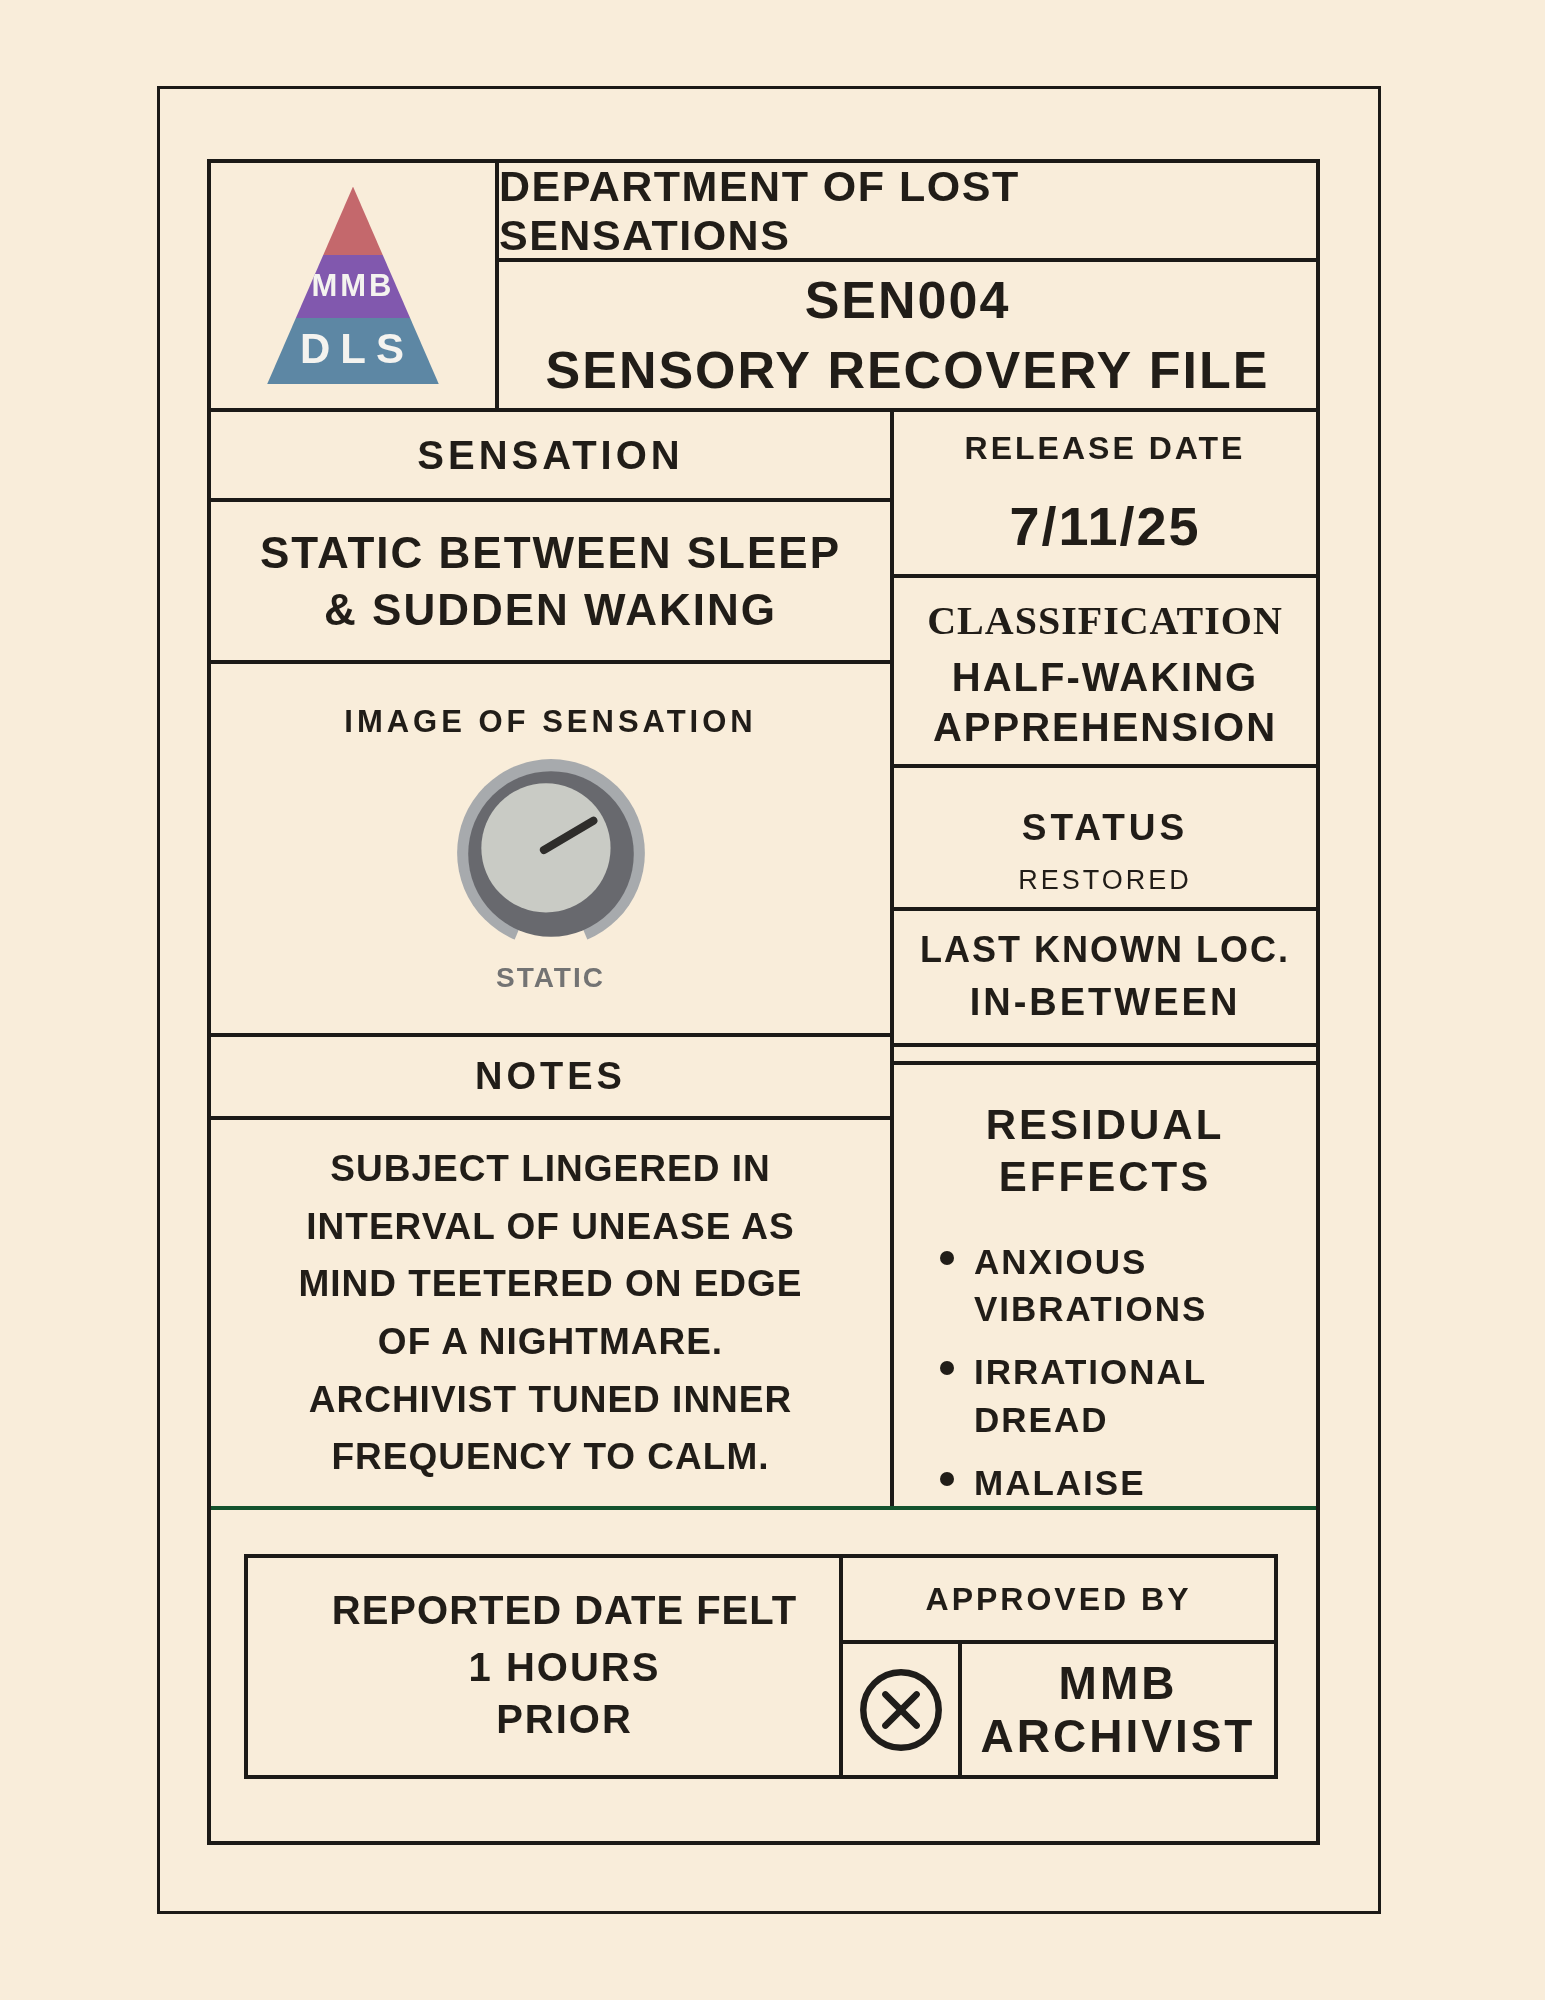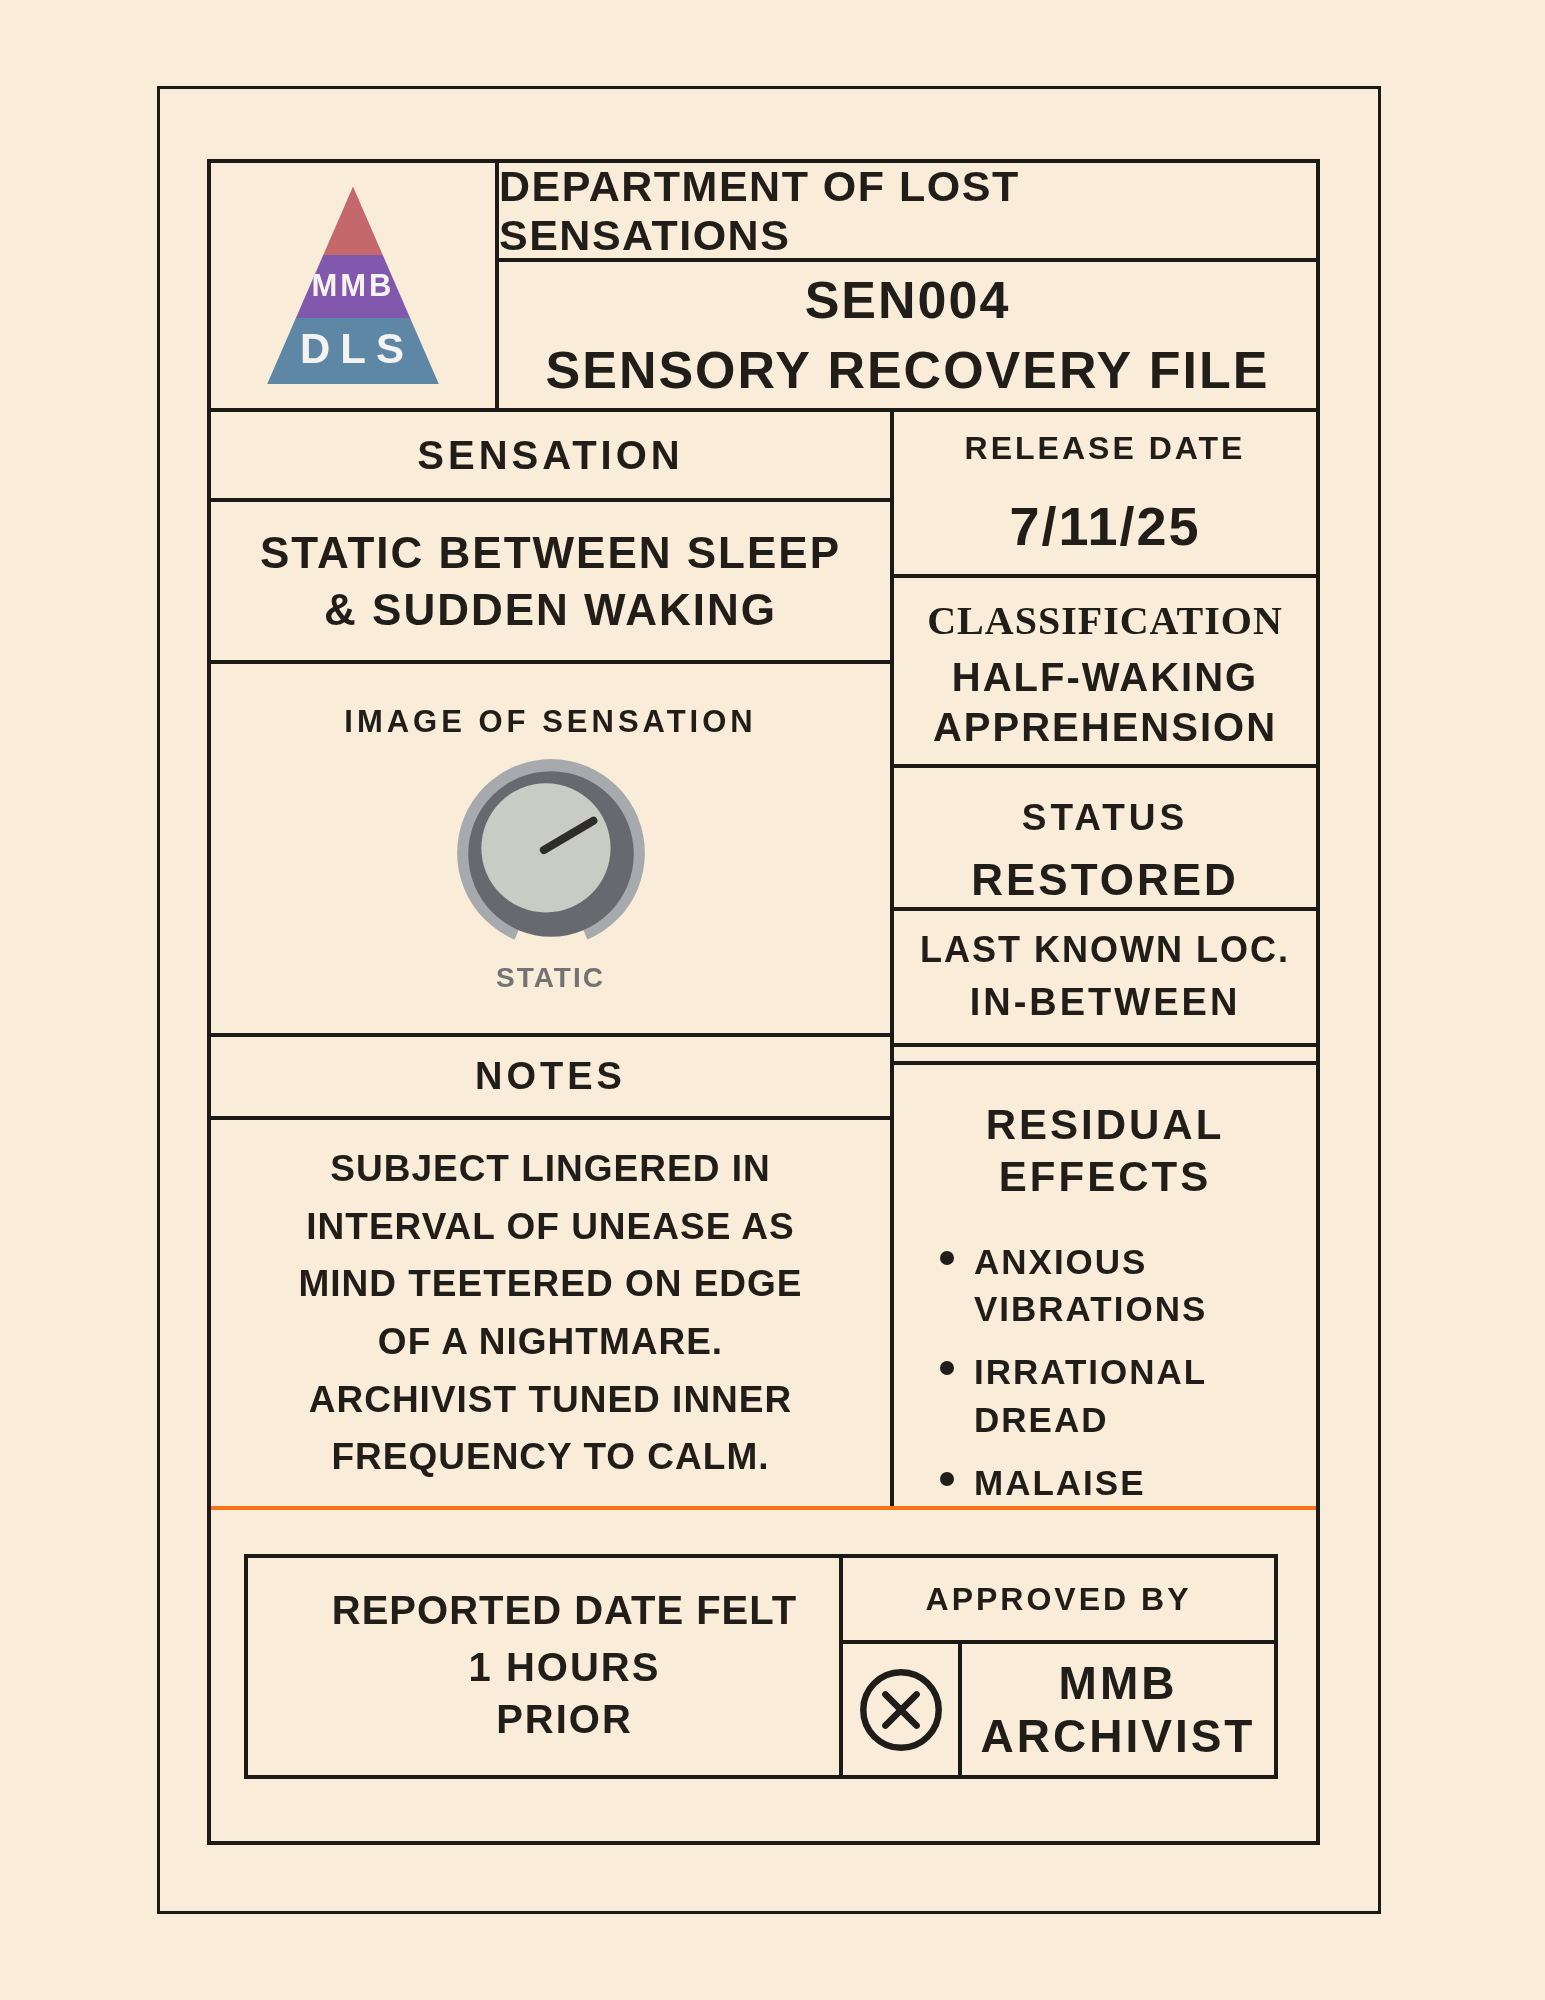--- a/index.html
+++ b/index.html
@@ -32,21 +32,21 @@
   .band-bottom { height:33.5%; background:#5d87a4; }
   .logo-mmb, .logo-dls { position:absolute; left:0; width:100%; text-align:center;
     color:#f4f3ef; font-weight:700; }
   .logo-mmb { top:41%; font-size:31px; letter-spacing:3px; }
   .logo-dls { top:70%; font-size:42px; letter-spacing:10px; padding-left:8px; }
   .header-right { flex:1; display:flex; flex-direction:column; }
   .dept-cell { height:99px; border-bottom:4px solid #1c1a17; font-size:43px; letter-spacing:1.5px; }
   .file-cell { flex:1; font-size:52px; letter-spacing:2px; line-height:1.35; }
 
   
-  .body-row { display:flex; height:1098px; border-bottom:4px solid #f97316; flex-shrink:0; }
+  .body-row { display:flex; height:1098px; border-bottom:4px solid #14532d; flex-shrink:0; }
   .left-col { width:683px; border-right:4px solid #1c1a17; display:flex; flex-direction:column; }
   .right-col { flex:1; display:flex; flex-direction:column; }
 
   .sensation-label-cell { height:90px;  border-bottom:4px solid #1c1a17; font-size:40px; letter-spacing:4px; }
   .sensation-value-cell { height:162px; border-bottom:4px solid #1c1a17; font-size:44px; letter-spacing:2px; line-height:1.3; }
   .image-cell { height:373px; border-bottom:4px solid #1c1a17;
     display:flex; flex-direction:column; align-items:center; padding-top:40px; }
   .image-label { font-size:31px; letter-spacing:4px; font-weight:700; }
   .knob-wrap { margin-top:10px; }
   .knob-caption { font-size:28px; letter-spacing:2px; font-weight:700; color:#737373; margin-top:-4px; }
@@ -54,21 +54,21 @@
   .notes-body-cell { flex:1; font-size:37px; letter-spacing:1px; line-height:1.56; padding:0 24px; }
 
   .release-cell { height:163px; gap:28px; }
   .release-label { font-size:32px; letter-spacing:3px; font-weight:700; }
   .release-value { font-size:54px; letter-spacing:2px; font-weight:700; }
   .classification-cell { height:190px; border-top:4px solid #1c1a17; gap:8px; padding-top:6px; }
   .classification-label { font-family:"Liberation Serif", serif; font-weight:700; font-size:40px; letter-spacing:1px; }
   .classification-value { font-size:40px; letter-spacing:2px; line-height:1.25; }
   .status-cell { height:144px; border-top:4px solid #1c1a17; gap:8px; }
   .status-label { font-size:37px; letter-spacing:4px; font-weight:700;margin-top:28px; }
-  .status-value { font-size:44px; letter-spacing:3px; font-weight:700;margin-top:8px; }
+  .status-value { font-size:27px; letter-spacing:3px; font-weight:400;margin-top:8px; }
   .lastloc-cell { height:140px; border-top:4px solid #1c1a17; border-bottom:4px solid #1c1a17; gap:10px; }
   .lastloc-label { font-size:36px; letter-spacing:2px; font-weight:700; }
   .lastloc-value { font-size:38px; letter-spacing:3px; font-weight:700; }
   .residual-cell { flex:1; margin-top:14px; border-top:4px solid #1c1a17;
     display:flex; flex-direction:column; align-items:center; padding-top:34px; }
   .residual-title { font-size:42px; letter-spacing:3px; font-weight:700; line-height:1.25; }
   .residual-list { margin-top:34px; display:flex; flex-direction:column; gap:16px; width:330px; }
   .residual-item { display:flex; gap:20px; align-items:flex-start; }
   .bullet-dot { width:14px; height:14px; border-radius:50%; background:#211d18; flex-shrink:0; margin-top:13px; }
   .residual-text { font-size:35px; letter-spacing:2px; font-weight:700; line-height:1.35;

